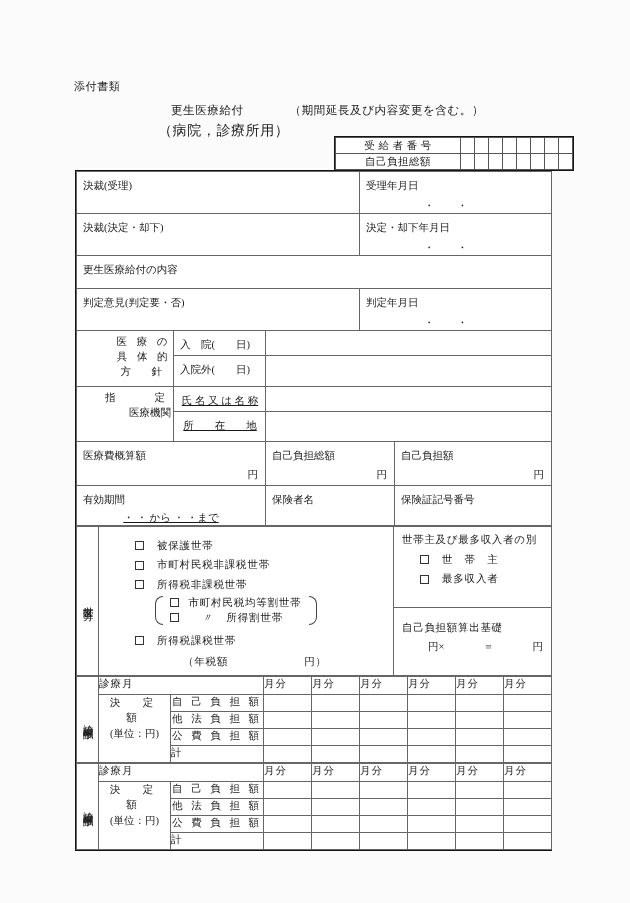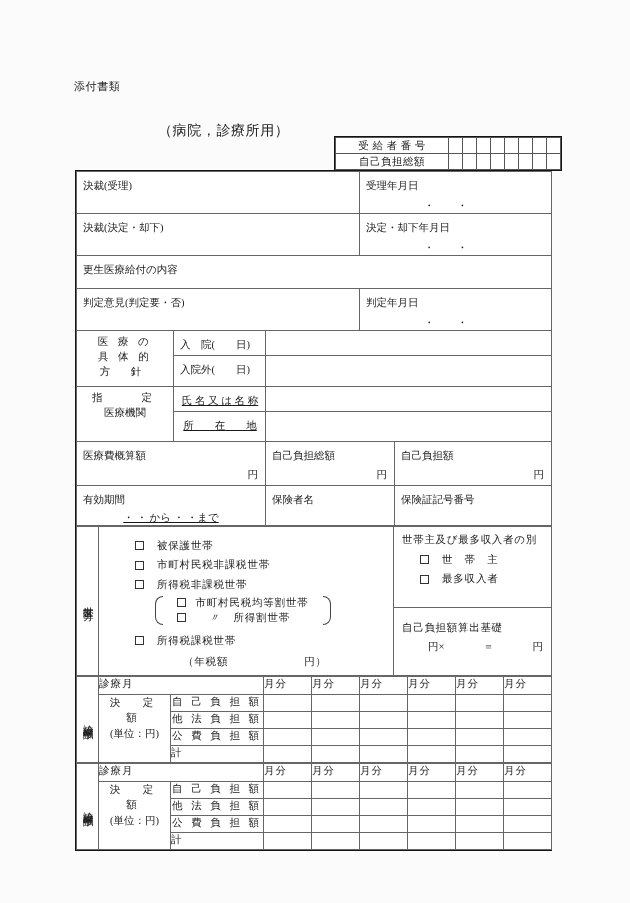--- a/index.html
+++ b/index.html
@@ -61,21 +61,21 @@
     border: 0.8px solid #555;
     height: 15px;
     padding: 0;
   }
   .numbox td.lbl {
     width: 104px;
     font-size: 10.5px;
     text-align: center;
     letter-spacing: 0.5px;
     white-space: nowrap;
-    padding: 0 4px;
+    padding: 0 10px;
   }
   .numbox td.cell { width: 13px; }
 
   
   .frame {
     position: absolute;
     left: 75px; top: 170px;
     width: 477px;
     border: 1.5px solid #141414;
     background: #fff;
@@ -124,21 +124,21 @@
   }
 
   
   .sp1 { letter-spacing: 3.5px; }
   .sp2 { letter-spacing: 6px; }
   .sp3 { letter-spacing: 9px; }
 
   .lbl-block {
     font-size: 10.5px;
     line-height: 1.45;
-    text-align: center;
+    text-align: right;
     padding: 3px 2px;
   }
 
   .yen-right {
     text-align: right;
     padding: 2px 7px 3px 0;
     font-size: 10.5px;
   }
 
   
@@ -157,21 +157,21 @@
     background: #fff;
     margin-right: 13px;
     flex: none;
   }
   .cbox.sm { width: 6.5px; height: 6.5px; margin-right: 10px; }
   .indent1 { margin-left: 36px; }
 
   .bracket-group {
     position: relative;
     margin: 3px 0 0 56px;
-    padding: 0 22px;
+    padding: 0 15px;
     display: inline-block;
   }
   .bracket-group::before,
   .bracket-group::after {
     content: "";
     position: absolute;
     top: 1px; bottom: 1px;
     width: 7px;
     border: 1px solid #444;
   }
@@ -241,20 +241,23 @@
     line-height: 1.5;
   }
 </style>
 </head>
 <body>
 
 <div class="page">
 
   <div class="hdr-attach">添付書類</div>
 
+  <div class="hdr-title">
+    <span>更生医療給付</span><span class="paren">（期間延長及び内容変更を含む。）</span>
+  </div>
 
   <div class="hdr-sub">（病院，診療所用）</div>
 
   <div class="numbox">
     <table>
       <tbody>
           <tr>
         <td class="lbl">受 給 者 番 号</td>
         <td class="cell"></td>
         <td class="cell"></td>

